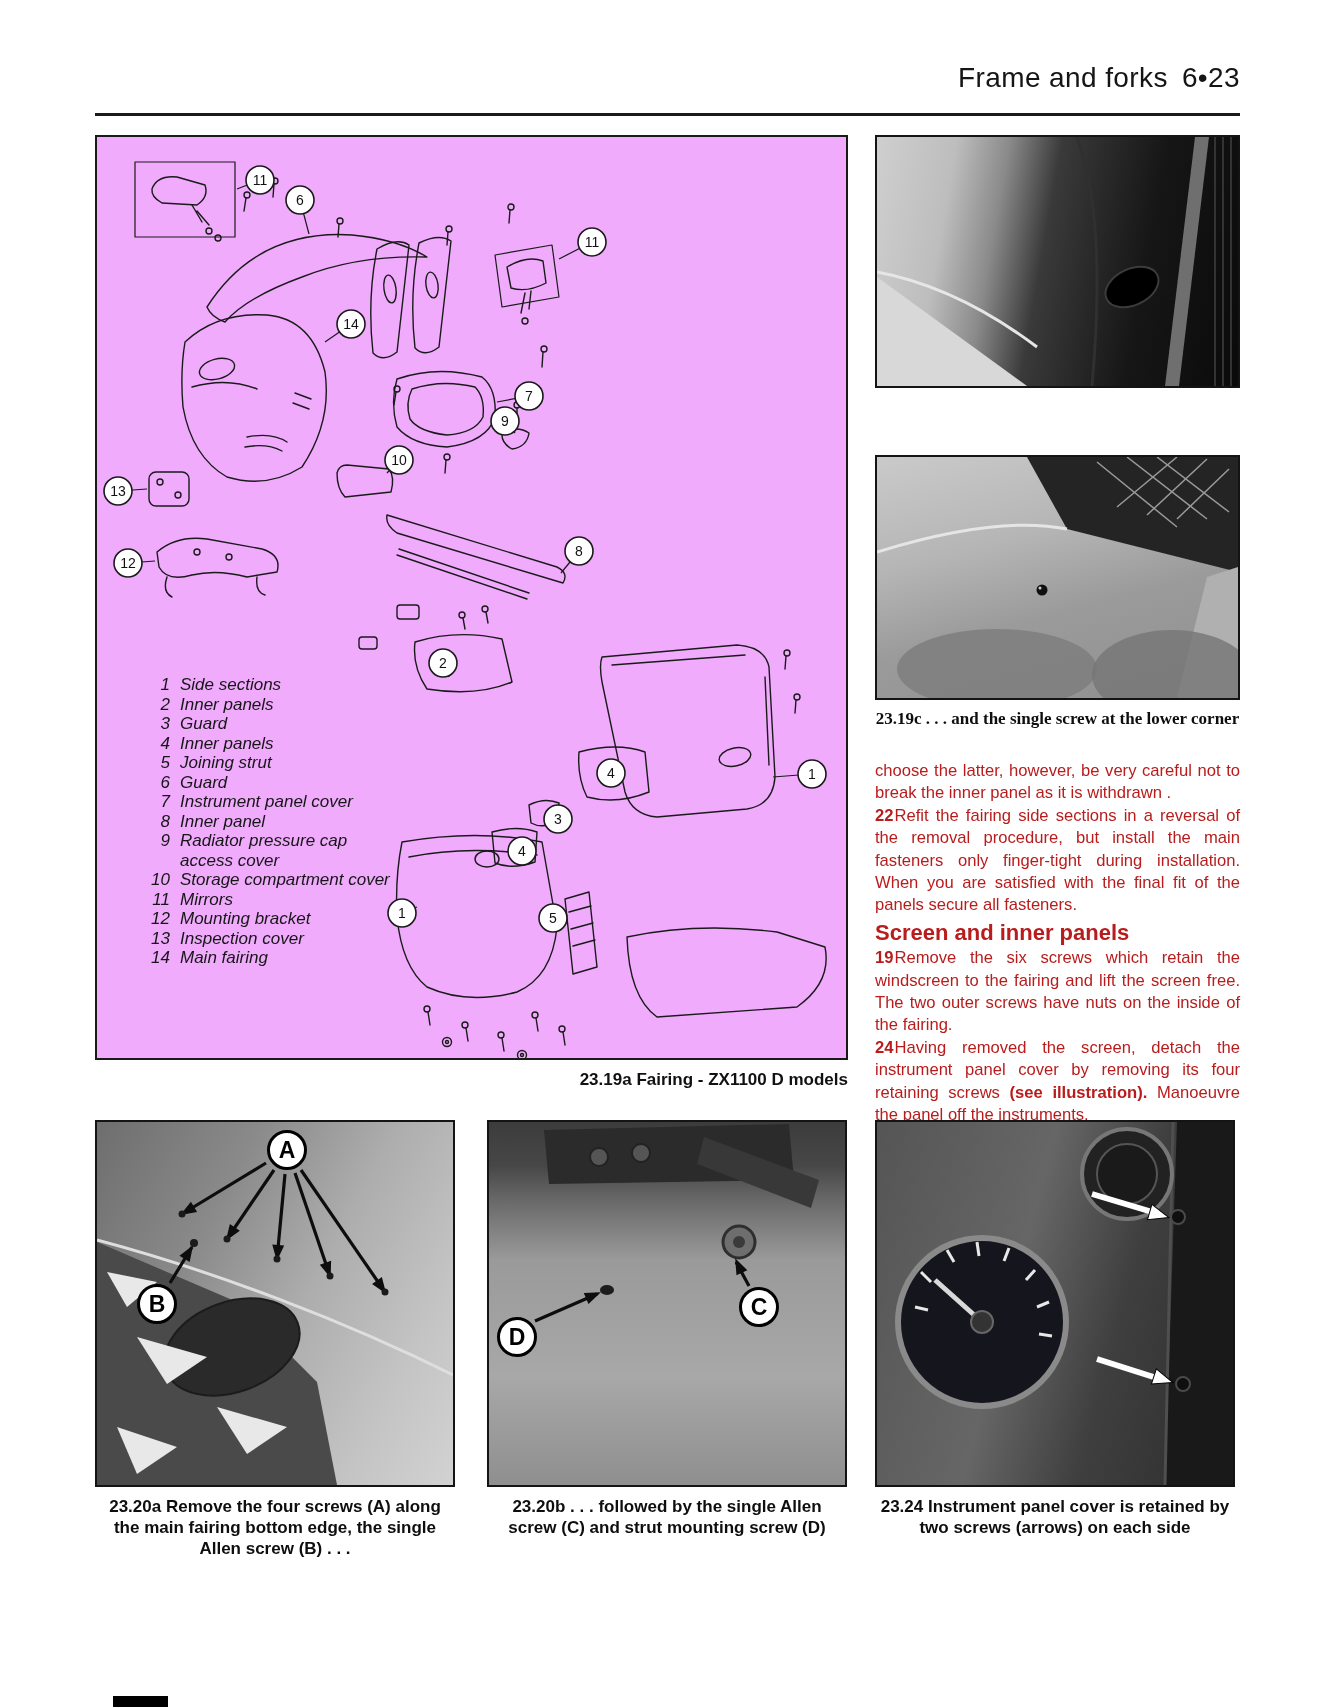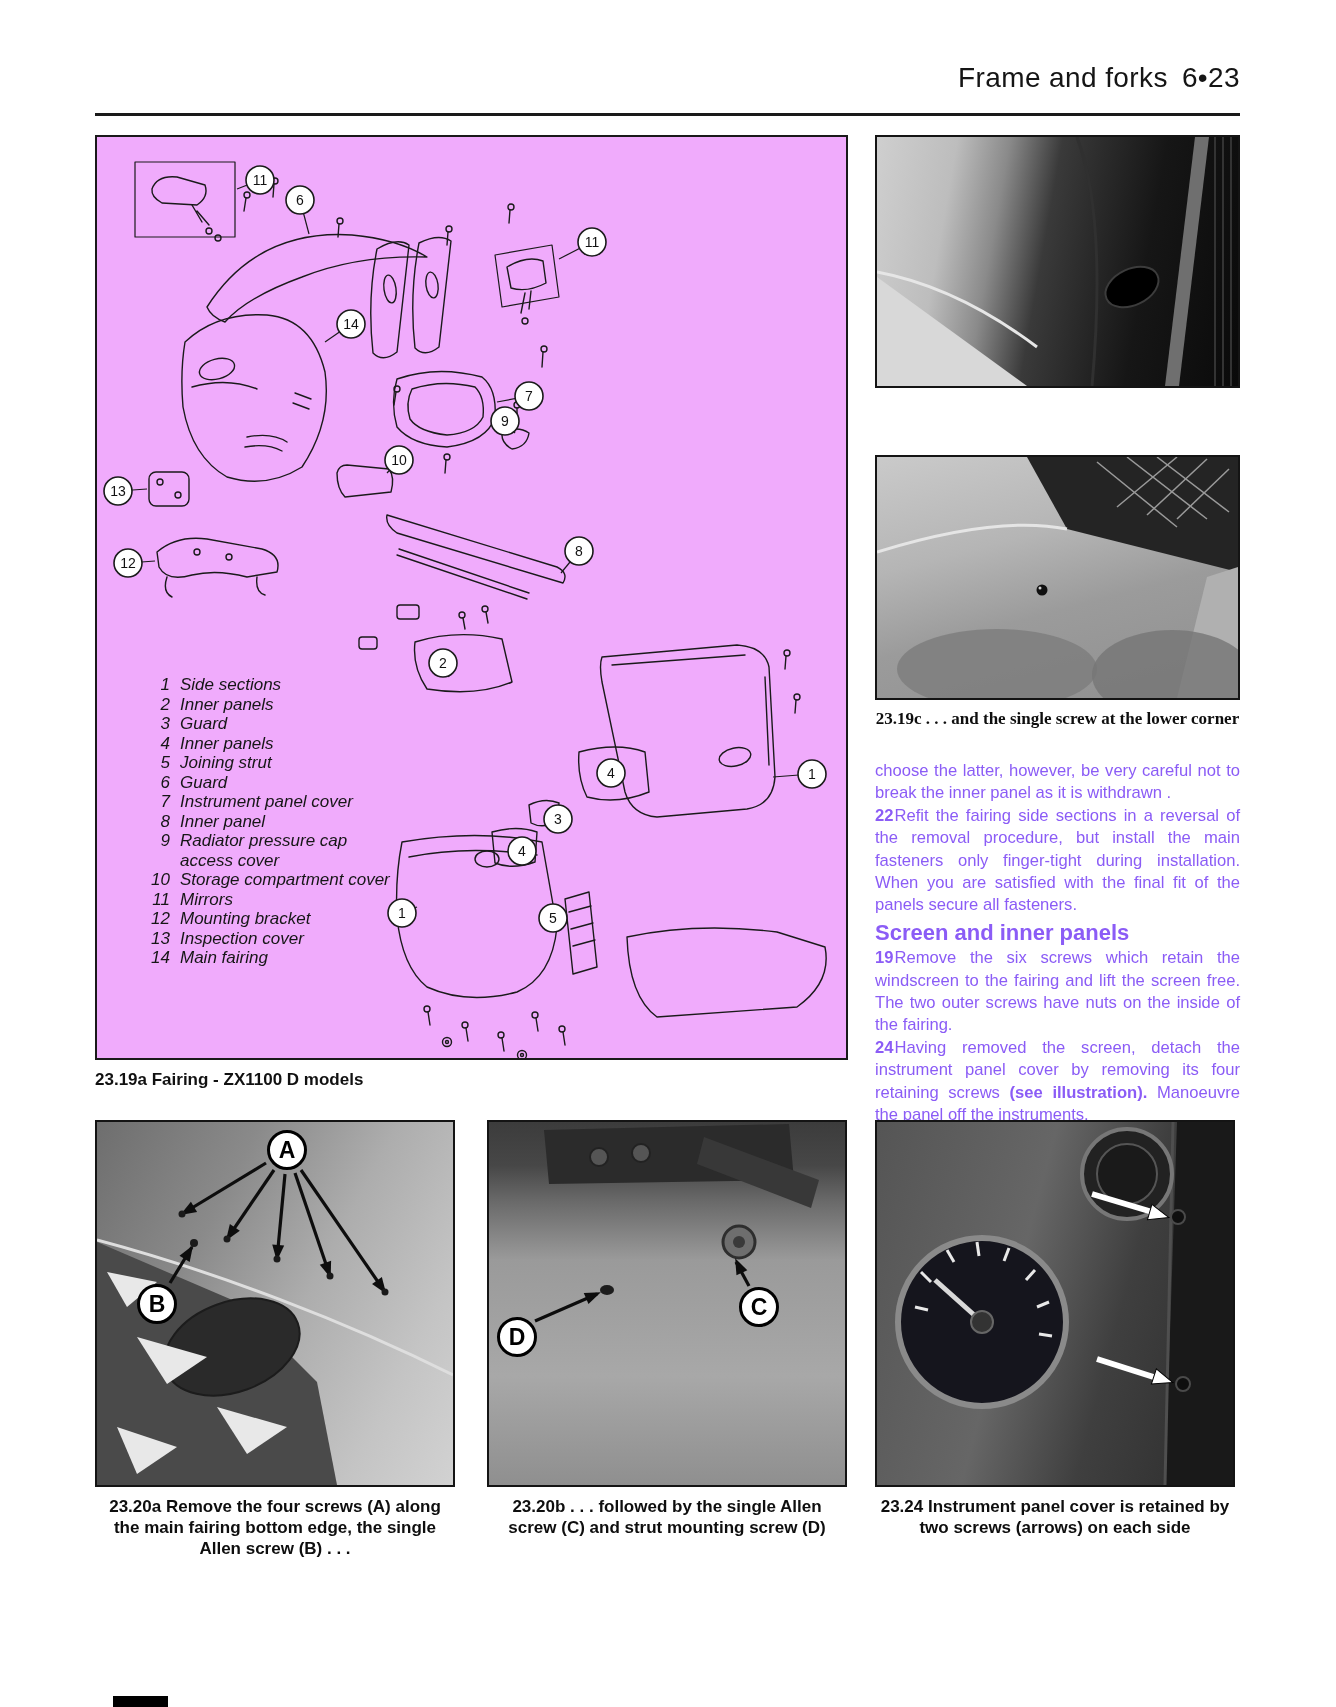--- a/index.html
+++ b/index.html
@@ -13,39 +13,39 @@
   .page-header .pgnum{margin-left:14px;}
   .head-rule{position:absolute;left:95px;top:113px;width:1145px;height:3px;background:#1a1a1a;}
 
   
   .diagram-box{position:absolute;left:95px;top:135px;width:753px;height:925px;border:2px solid #1a1a1a;box-sizing:border-box;background:#f0abfc;}
   .diagram-svg{position:absolute;left:0;top:0;width:749px;height:921px;}
   .parts-list{position:absolute;left:45px;top:538px;width:258px;margin:0;padding:0;list-style:none;
     font-style:italic;font-size:17px;line-height:19.5px;color:#161616;}
   .parts-list li{display:flex;}
   .parts-list .pnum{flex:none;width:28px;text-align:right;margin-right:10px;}
-  .diagram-caption{position:absolute;left:95px;top:1070px;width:753px;text-align:left;
+  .diagram-caption{position:absolute;left:95px;top:1070px;width:753px;text-align:right;
     font-weight:bold;font-size:17px;color:#111;}
 
   
   .photo{position:absolute;border:2px solid #141414;box-sizing:border-box;overflow:hidden;background:#888;}
   .photo svg{position:absolute;left:0;top:0;}
   .photo-caption{position:absolute;text-align:center;font-weight:bold;font-size:17px;line-height:21px;color:#0e0e0e;}
 
   
   .photo-19b{left:875px;top:135px;width:365px;height:253px;
     background:linear-gradient(100deg,#cfcfcf 0%,#bdbdbd 20%,#8a8a8a 33%,#3a3a3a 46%,#161616 72%,#0a0a0a 100%);}
   .cap-19b{left:875px;top:397px;width:365px;}
   .photo-19c{left:875px;top:455px;width:365px;height:245px;
     background:linear-gradient(165deg,#cacaca 0%,#b5b5b5 35%,#9b9b9b 60%,#8f8f8f 100%);}
   .cap-19c{left:875px;top:708px;width:365px;font-family:Liberation Serif, serif;}
 
   
   .body-text{position:absolute;left:875px;top:760px;width:365px;font-size:16.6px;line-height:22.4px;
-    text-align:justify;color:#8b5cf6;}
+    text-align:justify;color:#b91c1c;}
   .body-text p{margin:0;}
   .bnum{font-weight:bold;padding-right:1px;}
   .subheading{font-weight:bold;font-size:22px;margin:5px 0 3px;text-align:left;}
   .bold-inline{font-weight:bold;}
 
   
   .photo-20a{left:95px;top:1120px;width:360px;height:367px;
     background:linear-gradient(118deg,#6e6e6e 0%,#8a8a8a 30%,#adadad 55%,#c4c4c4 80%,#d2d2d2 100%);}
   .photo-20b{left:487px;top:1120px;width:360px;height:367px;
     background:linear-gradient(180deg,#3c3c3c 0%,#474747 12%,#6a6a6a 22%,#9a9a9a 38%,#a8a8a8 70%,#8f8f8f 100%);}

